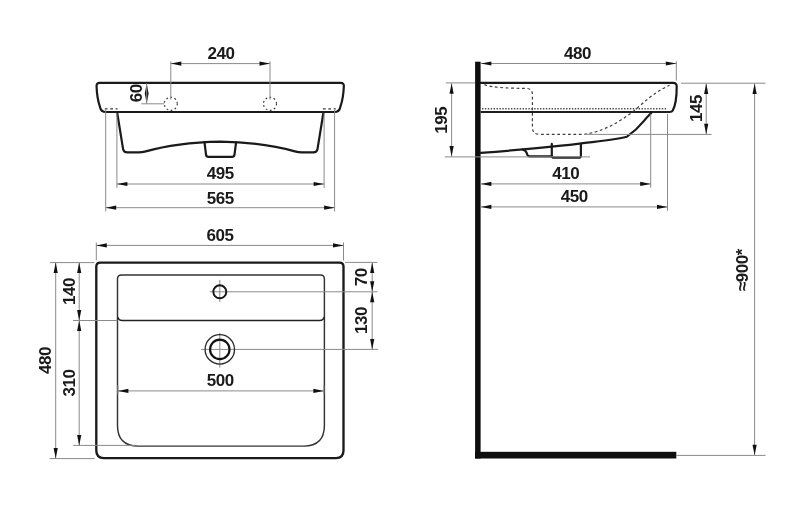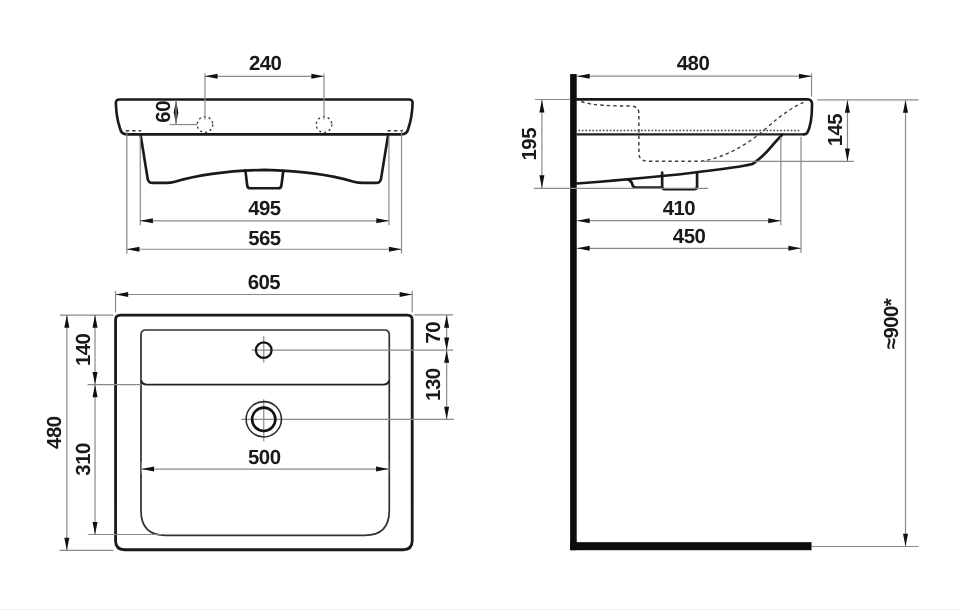--- a/index.html
+++ b/index.html
@@ -1,16 +1,16 @@
 <!DOCTYPE html>
 <html><head>
 <meta charset="utf-8">
 <style>
   html,body{margin:0;padding:0;background:#fff;}
-  .wrap{width:800px;height:508px;position:relative;background:#f9a8d4;}
+  .wrap{width:800px;height:508px;position:relative;background:#8b5cf6;}
   svg{display:block;}
   text{font-family:"Liberation Sans",sans-serif;-webkit-font-smoothing:antialiased;font-size:17px;font-weight:bold;fill:#1a1a1a;letter-spacing:-0.45px;}
   .o{fill:none;stroke:#1a1a1a;stroke-width:2.2;stroke-linecap:round;stroke-linejoin:round;}
   .o2{fill:none;stroke:#222;stroke-width:1.6;stroke-linecap:round;stroke-linejoin:round;}
   .thin{fill:none;stroke:#8a8a8a;stroke-width:1;}
   .dash{fill:none;stroke:#3c3c3c;stroke-width:1.2;stroke-dasharray:2.8 2.6;}
   .dot{fill:none;stroke:#3c3c3c;stroke-width:1.2;stroke-dasharray:1.7 2.5;}
   .arr{fill:#111;stroke:none;}
 </style>
 </head>

